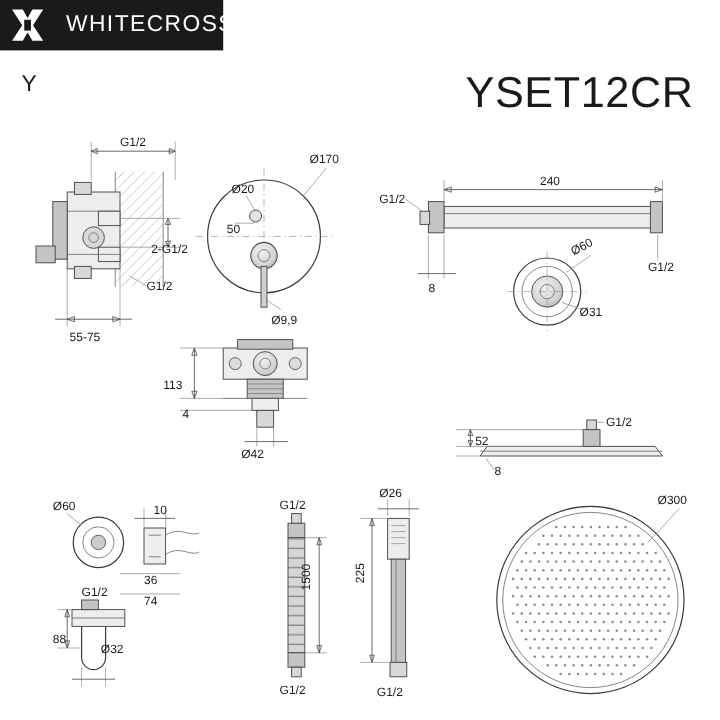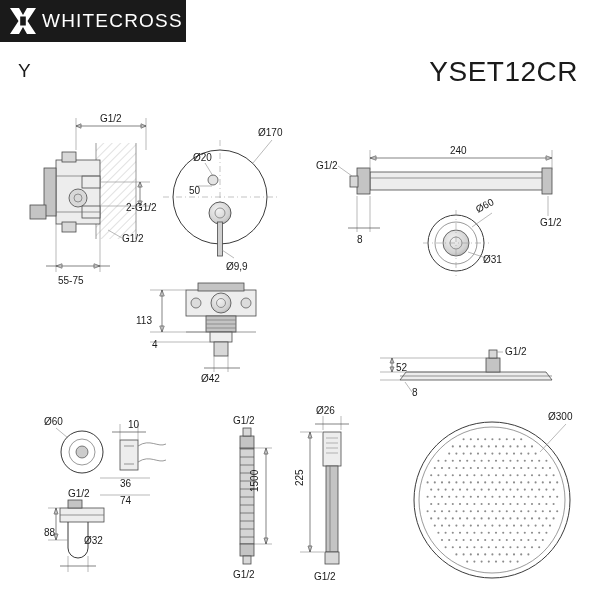--- a/index.html
+++ b/index.html
@@ -2,23 +2,23 @@
 <html><head>
 <meta charset="utf-8">
 <style>
   html,body{margin:0;padding:0;}
   body{width:600px;height:600px;background:#ffffff;font-family:"Liberation Sans",sans-serif;overflow:hidden;}
   #sheet{position:relative;width:600px;height:600px;}
 
   
   .brandbar{position:absolute;left:0;top:0;width:186px;height:42px;background:#1a1a1a;display:flex;align-items:center;}
   .brand-logo{width:34px;height:34px;margin-left:6px;flex:none;}
-  .brand-name{color:#ffffff;font-size:19px;letter-spacing:1.2px;margin-left:2px;font-weight:400;}
+  .brand-name{color:#ffffff;font-size:19px;letter-spacing:1.2px;margin-left:15px;font-weight:400;}
   .model-letter{position:absolute;left:18px;top:60px;font-size:19px;color:#1a1a1a;}
-  .model-code{position:absolute;right:22px;top:56px;font-size:28px;color:#1a1a1a;letter-spacing:.5px;}
+  .model-code{position:absolute;right:22px;top:56px;font-size:36px;color:#1a1a1a;letter-spacing:.5px;}
 
   
   svg.draw{position:absolute;left:0;top:0;width:600px;height:600px;}
   .dim{font-family:"Liberation Sans",sans-serif;font-size:10px;fill:#1a1a1a;}
   .dimline{stroke:#4d4d4d;stroke-width:.7;fill:none;}
   .ext{stroke:#8c8c8c;stroke-width:.6;fill:none;}
   .outline{stroke:#3b3b3b;stroke-width:1;fill:none;}
   .thin{stroke:#6e6e6e;stroke-width:.7;fill:none;}
   .center{stroke:#9a9a9a;stroke-width:.6;stroke-dasharray:6 3 1 3;fill:none;}
   .metal{fill:#d8d8d8;stroke:#4a4a4a;stroke-width:.8;}

